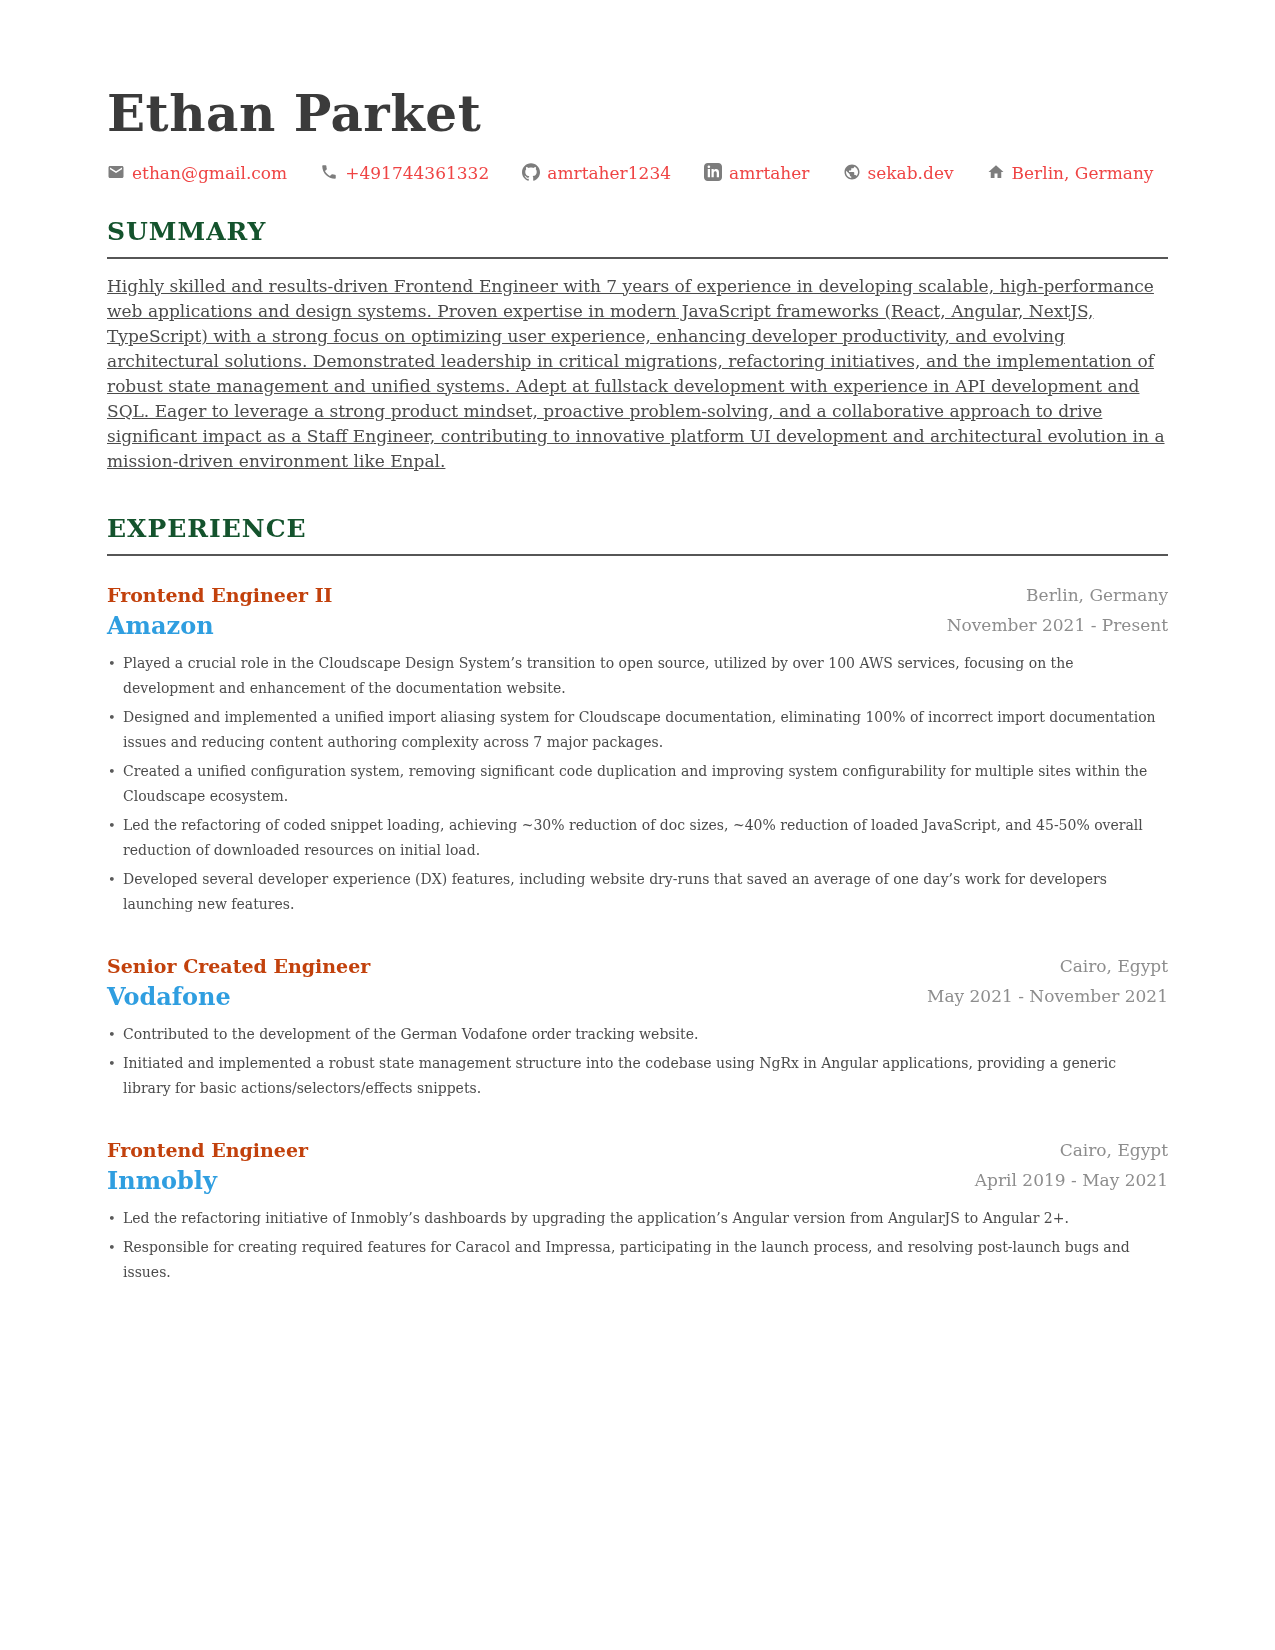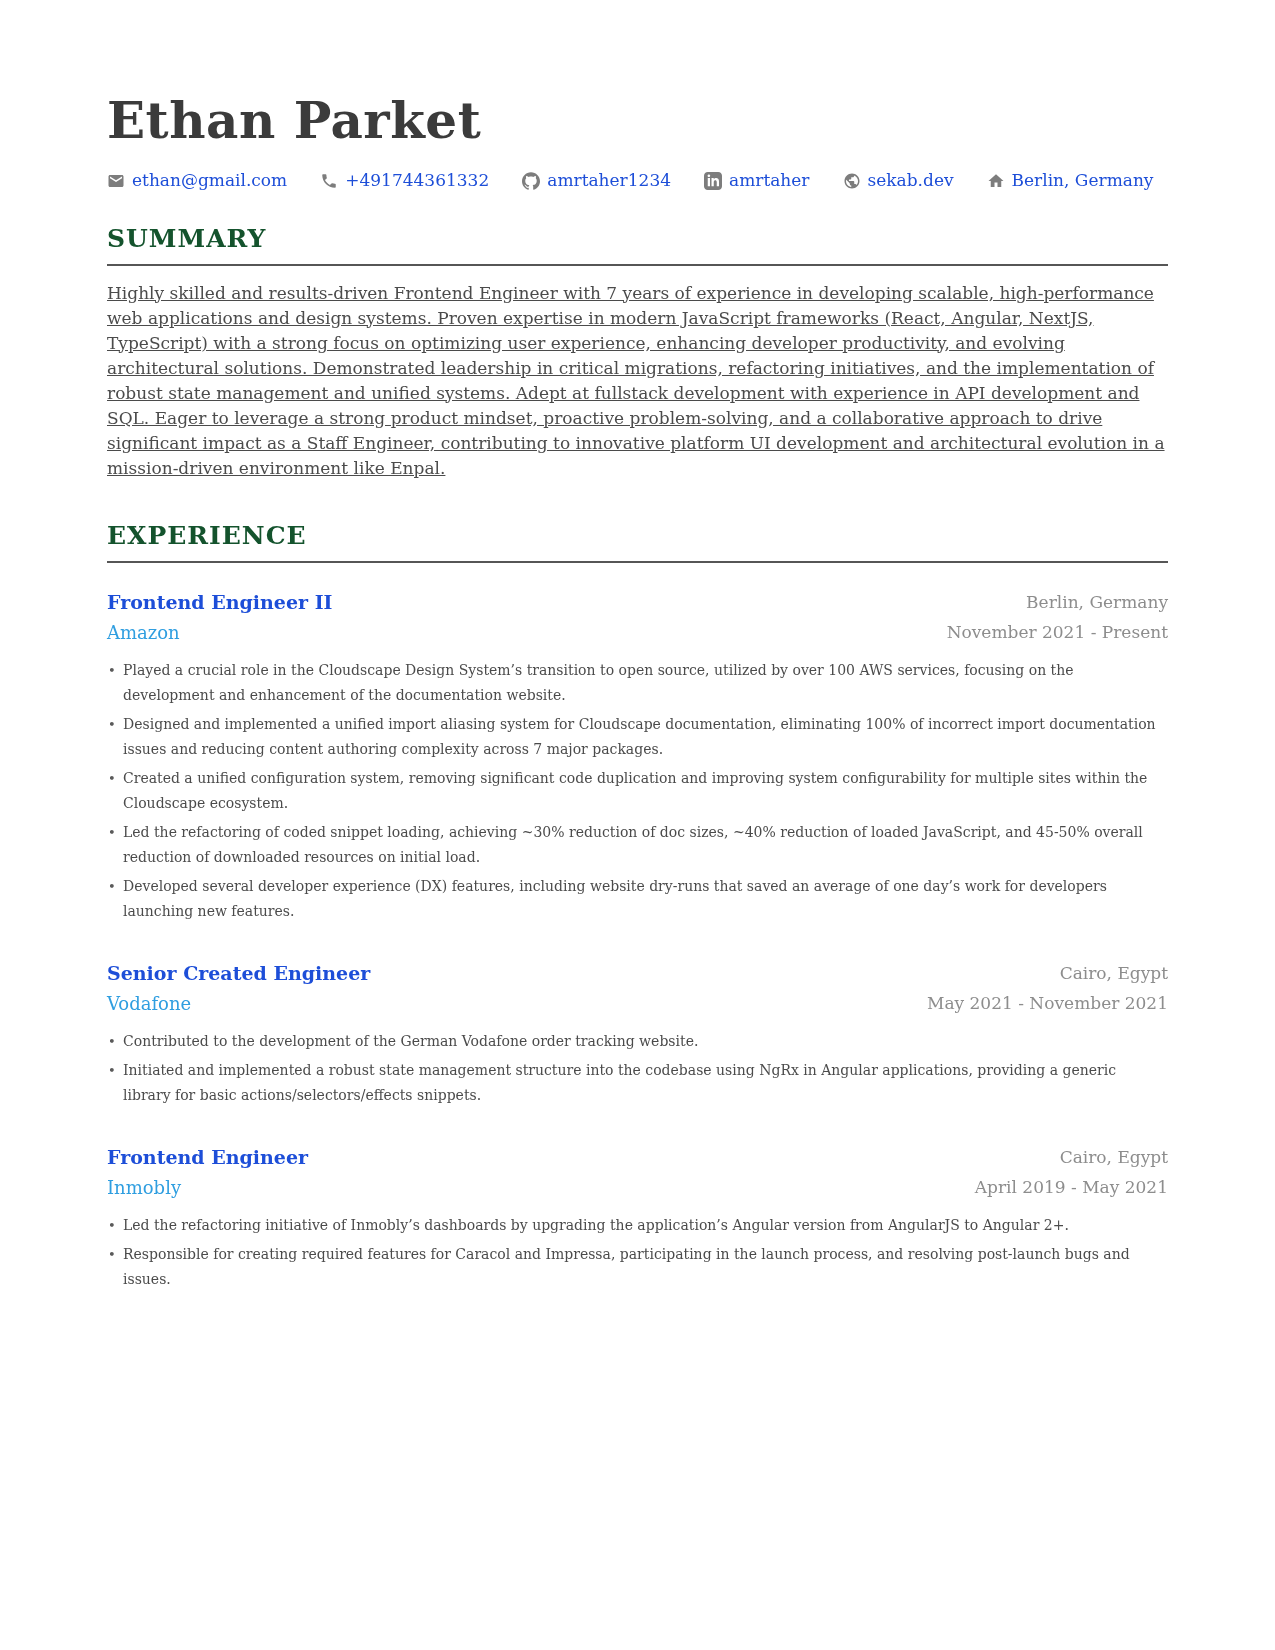--- a/index.html
+++ b/index.html
@@ -1,21 +1,21 @@
 <!DOCTYPE html>
 <html style="--accent: #2f9ee0; --heading: #3b3b3b; --body-text: #4b4b4b; --muted-text: #8d8d8d; --contact-text: #7d7d7d;"><head>
 <meta charset="utf-8">
 <title>Resume</title>
 <style>
   * { box-sizing: border-box; }
   html, body { margin: 0; padding: 0; background: #ffffff; }
   .page {
     width: 1275px;
     height: 1418px;
-    margin: 11px auto;
+    margin: 4px auto;
     background: #ffffff;
     padding: 84px 107px 40px 107px;
     font-family: "DejaVu Serif", serif;
     color: #4b4b4b;
   }
 
   
   .name {
     margin: 0 0 22px 0;
     font-size: 50px;
@@ -27,23 +27,23 @@
   .contacts {
     display: flex;
     align-items: center;
     gap: 33px;
     font-size: 17px;
     color: #7d7d7d;
     white-space: nowrap;
   }
   .contact {
     display: inline-flex;
-    align-items: flex-end;
+    align-items: flex-start;
     gap: 7px;
-    color: #1d4ed8;
+    color: #ef4444;
     text-decoration: none;
     cursor: pointer;
   }
   .contact svg { width: 18px; height: 18px; fill: #7d7d7d; flex: 0 0 auto; }
 
   
   .section { margin-top: 34px; }
   .section.experience { margin-top: 40px; }
   .section-heading {
     margin: 0;
@@ -62,28 +62,28 @@
     text-decoration: underline;
   }
 
   
   .job { margin-top: 27px; }
   .job:not(:first-of-type) { margin-top: 37px; }
   .job-head { display: flex; justify-content: space-between; align-items: flex-start; }
   .job-title {
     font-size: 19px;
     font-weight: 700;
-    color: #1d4ed8;
+    color: #c2410c;
     line-height: 25px;
   }
   .job-company {
     display: inline-block;
     margin-top: 5px;
-    font-size: 18px;
-    font-weight: 400;
+    font-size: 24px;
+    font-weight: 700;
     color: var(--accent, #2f9ee0);
     text-decoration: none;
     cursor: pointer;
     line-height: 25px;
   }
   .job-right { text-align: right; color: #8d8d8d; font-size: 17px; line-height: 25px; }
   .job-dates { margin-top: 5px; }
 
   ul.bullets {
     list-style: none;

